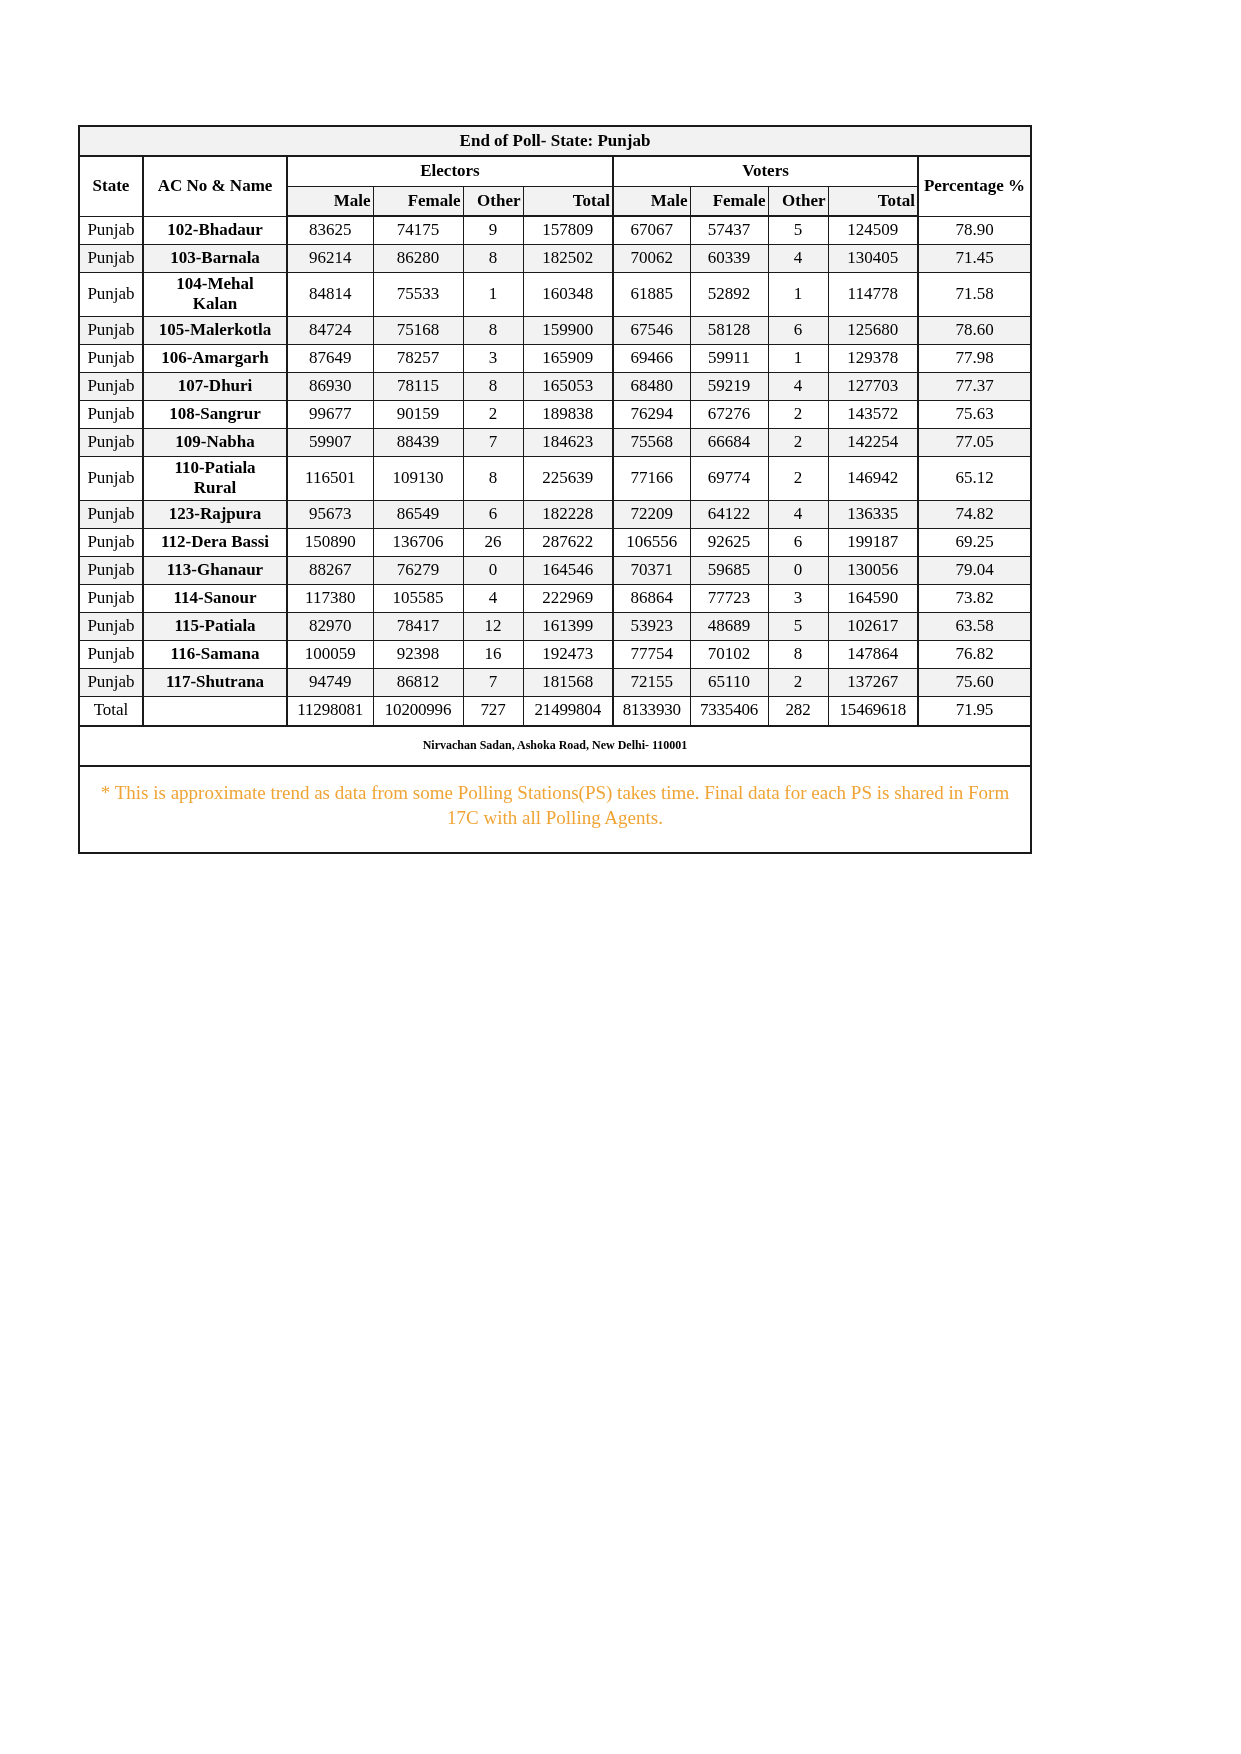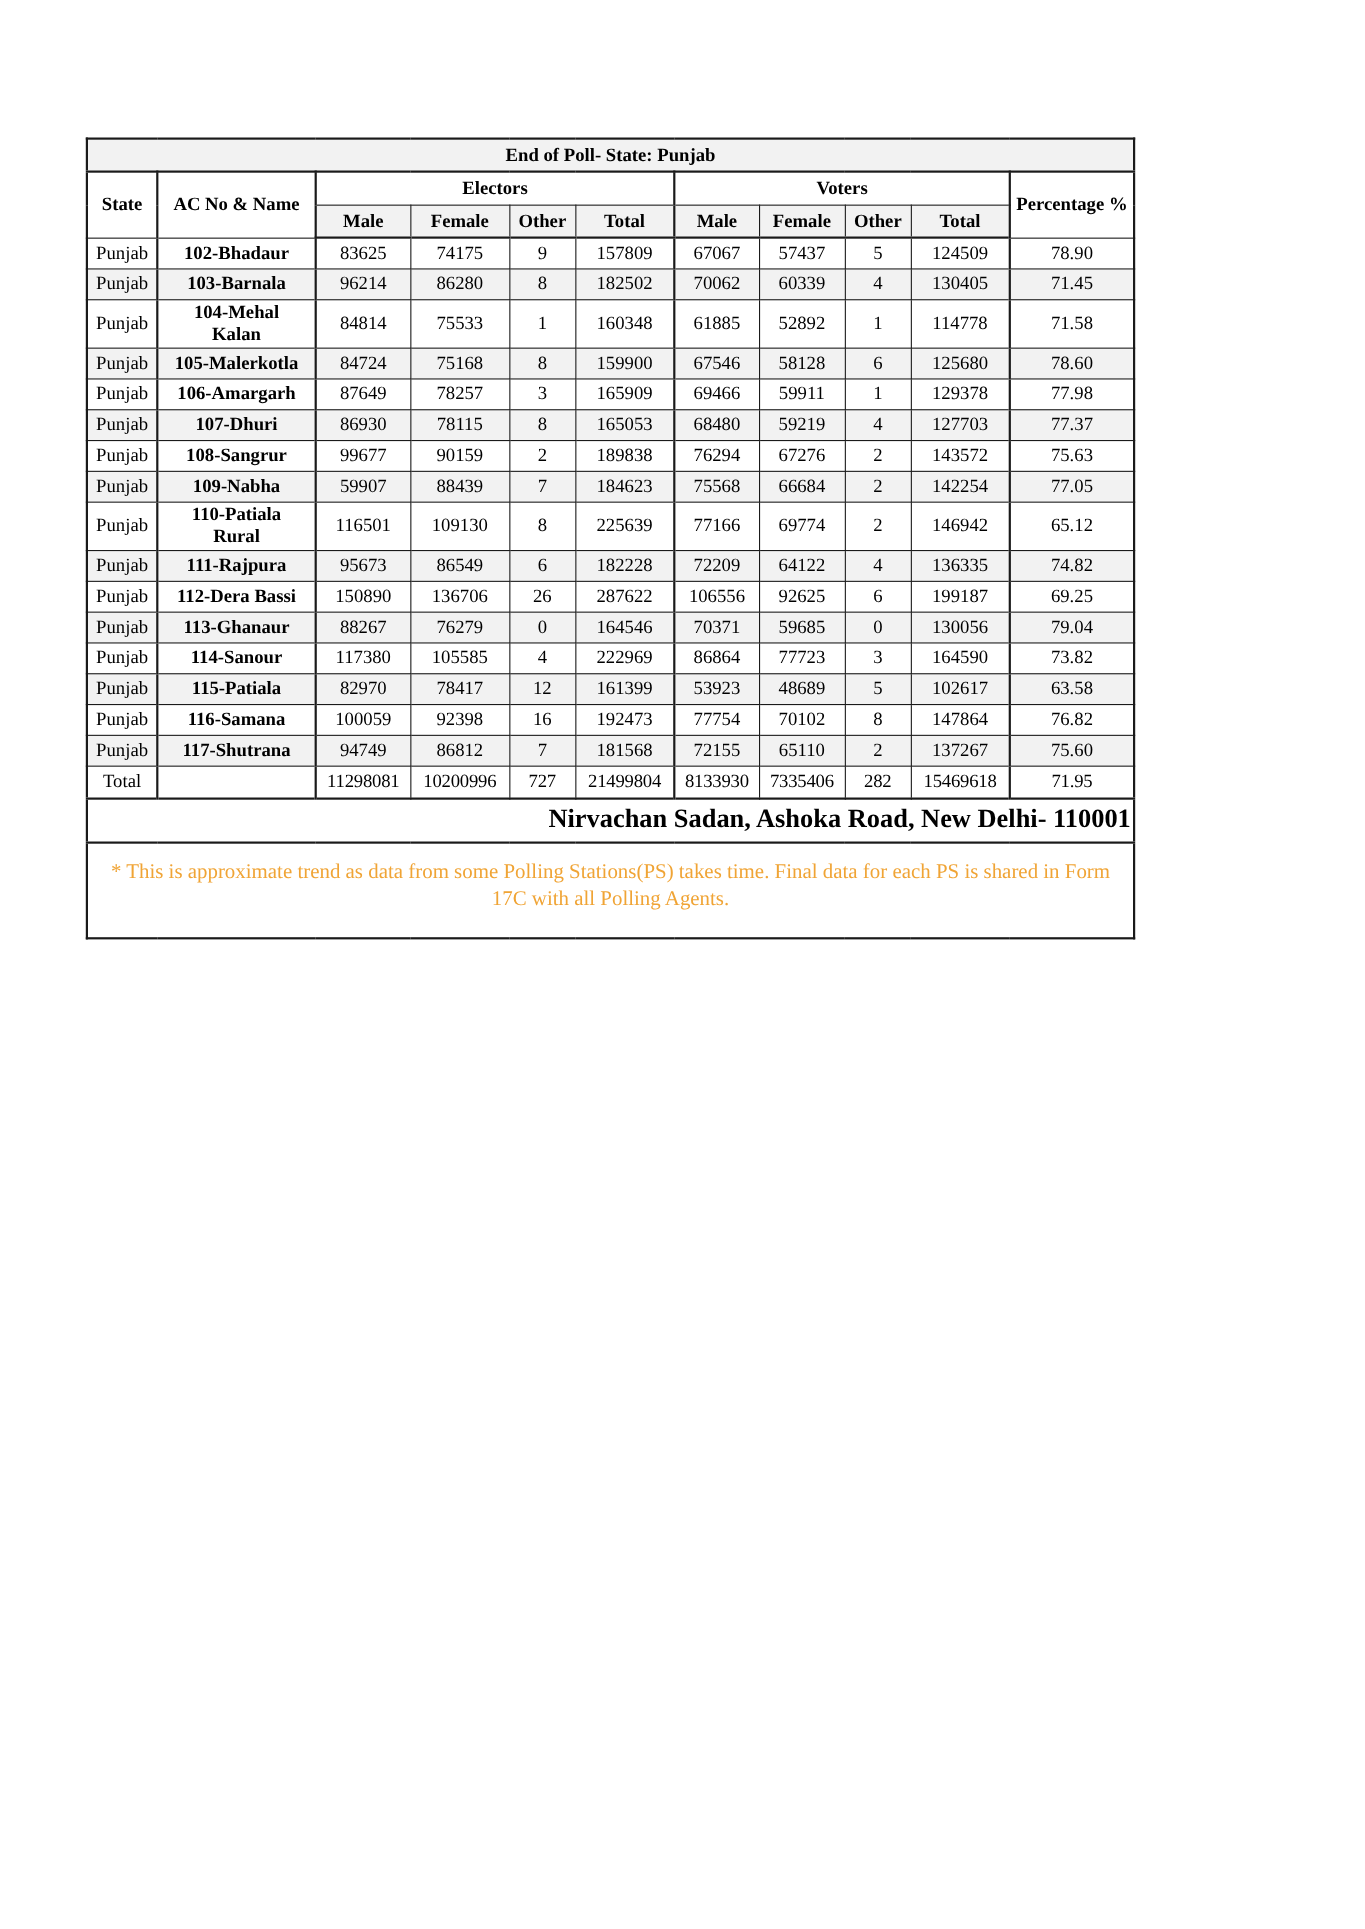--- a/index.html
+++ b/index.html
@@ -48,39 +48,38 @@
   col.c-vt     { width: 90px; }
   col.c-pct    { width: 113px; }
 
   tr.title-row th {
     background: var(--stripe, #F2F2F2);
     font-weight: bold;
     border-bottom: 2px solid #1a1a1a;
     height: 26px;
   }
   tr.head-1 th { font-weight: bold; height: 27px; background: #fff; }
-  tr.head-2 th { font-weight: bold; height: 26px; background: var(--stripe, #F2F2F2); border-bottom: 2px solid #1a1a1a; }
+  tr.head-2 th { font-weight: bold; height: 26px; background: var(--stripe, #F2F2F2); border-bottom: 2px solid #1a1a1a; text-align: right; }
   th.pct-head { background: #fff; }
 
   tbody td { height: 25px; background: #fff; }
   tbody tr.striped td { background: var(--stripe, #F2F2F2); }
   tbody td.ac { padding: 1px 13px; font-weight: bold; }
 
   .bL2 { border-left: 2px solid #1a1a1a !important; }
 
   tr.total-row td { font-size: 17px; height: 26px; }
   tr.total-row td.num { padding: 1px 0; letter-spacing: -0.2px; text-align: center; }
 
   tr.footer-row td {
     font-weight: bold;
-    font-size: 24px;
+    font-size: 12px;
     height: 36px;
     border-top: 2px solid #1a1a1a;
     border-bottom: 2px solid #1a1a1a;
-    text-align: right;
   }
   tr.note-row td {
     text-align: center;
     vertical-align: top;
     color: var(--note, #F0A435);
     font-size: 19px;
     line-height: 1.35;
     padding: 13px 8px 10px 8px;
     height: 62px;
   }
@@ -238,21 +237,21 @@
           <td class="num">8</td>
           <td class="num">225639</td>
           <td class="num bL2">77166</td>
           <td class="num">69774</td>
           <td class="num">2</td>
           <td class="num">146942</td>
           <td class="num bL2">65.12</td>
         </tr>
         <tr class="striped">
           <td>Punjab</td>
-          <td class="ac bL2">111-Rajpura</td>
+          <td class="ac bL2">123-Rajpura</td>
           <td class="num bL2">95673</td>
           <td class="num">86549</td>
           <td class="num">6</td>
           <td class="num">182228</td>
           <td class="num bL2">72209</td>
           <td class="num">64122</td>
           <td class="num">4</td>
           <td class="num">136335</td>
           <td class="num bL2">74.82</td>
         </tr>

